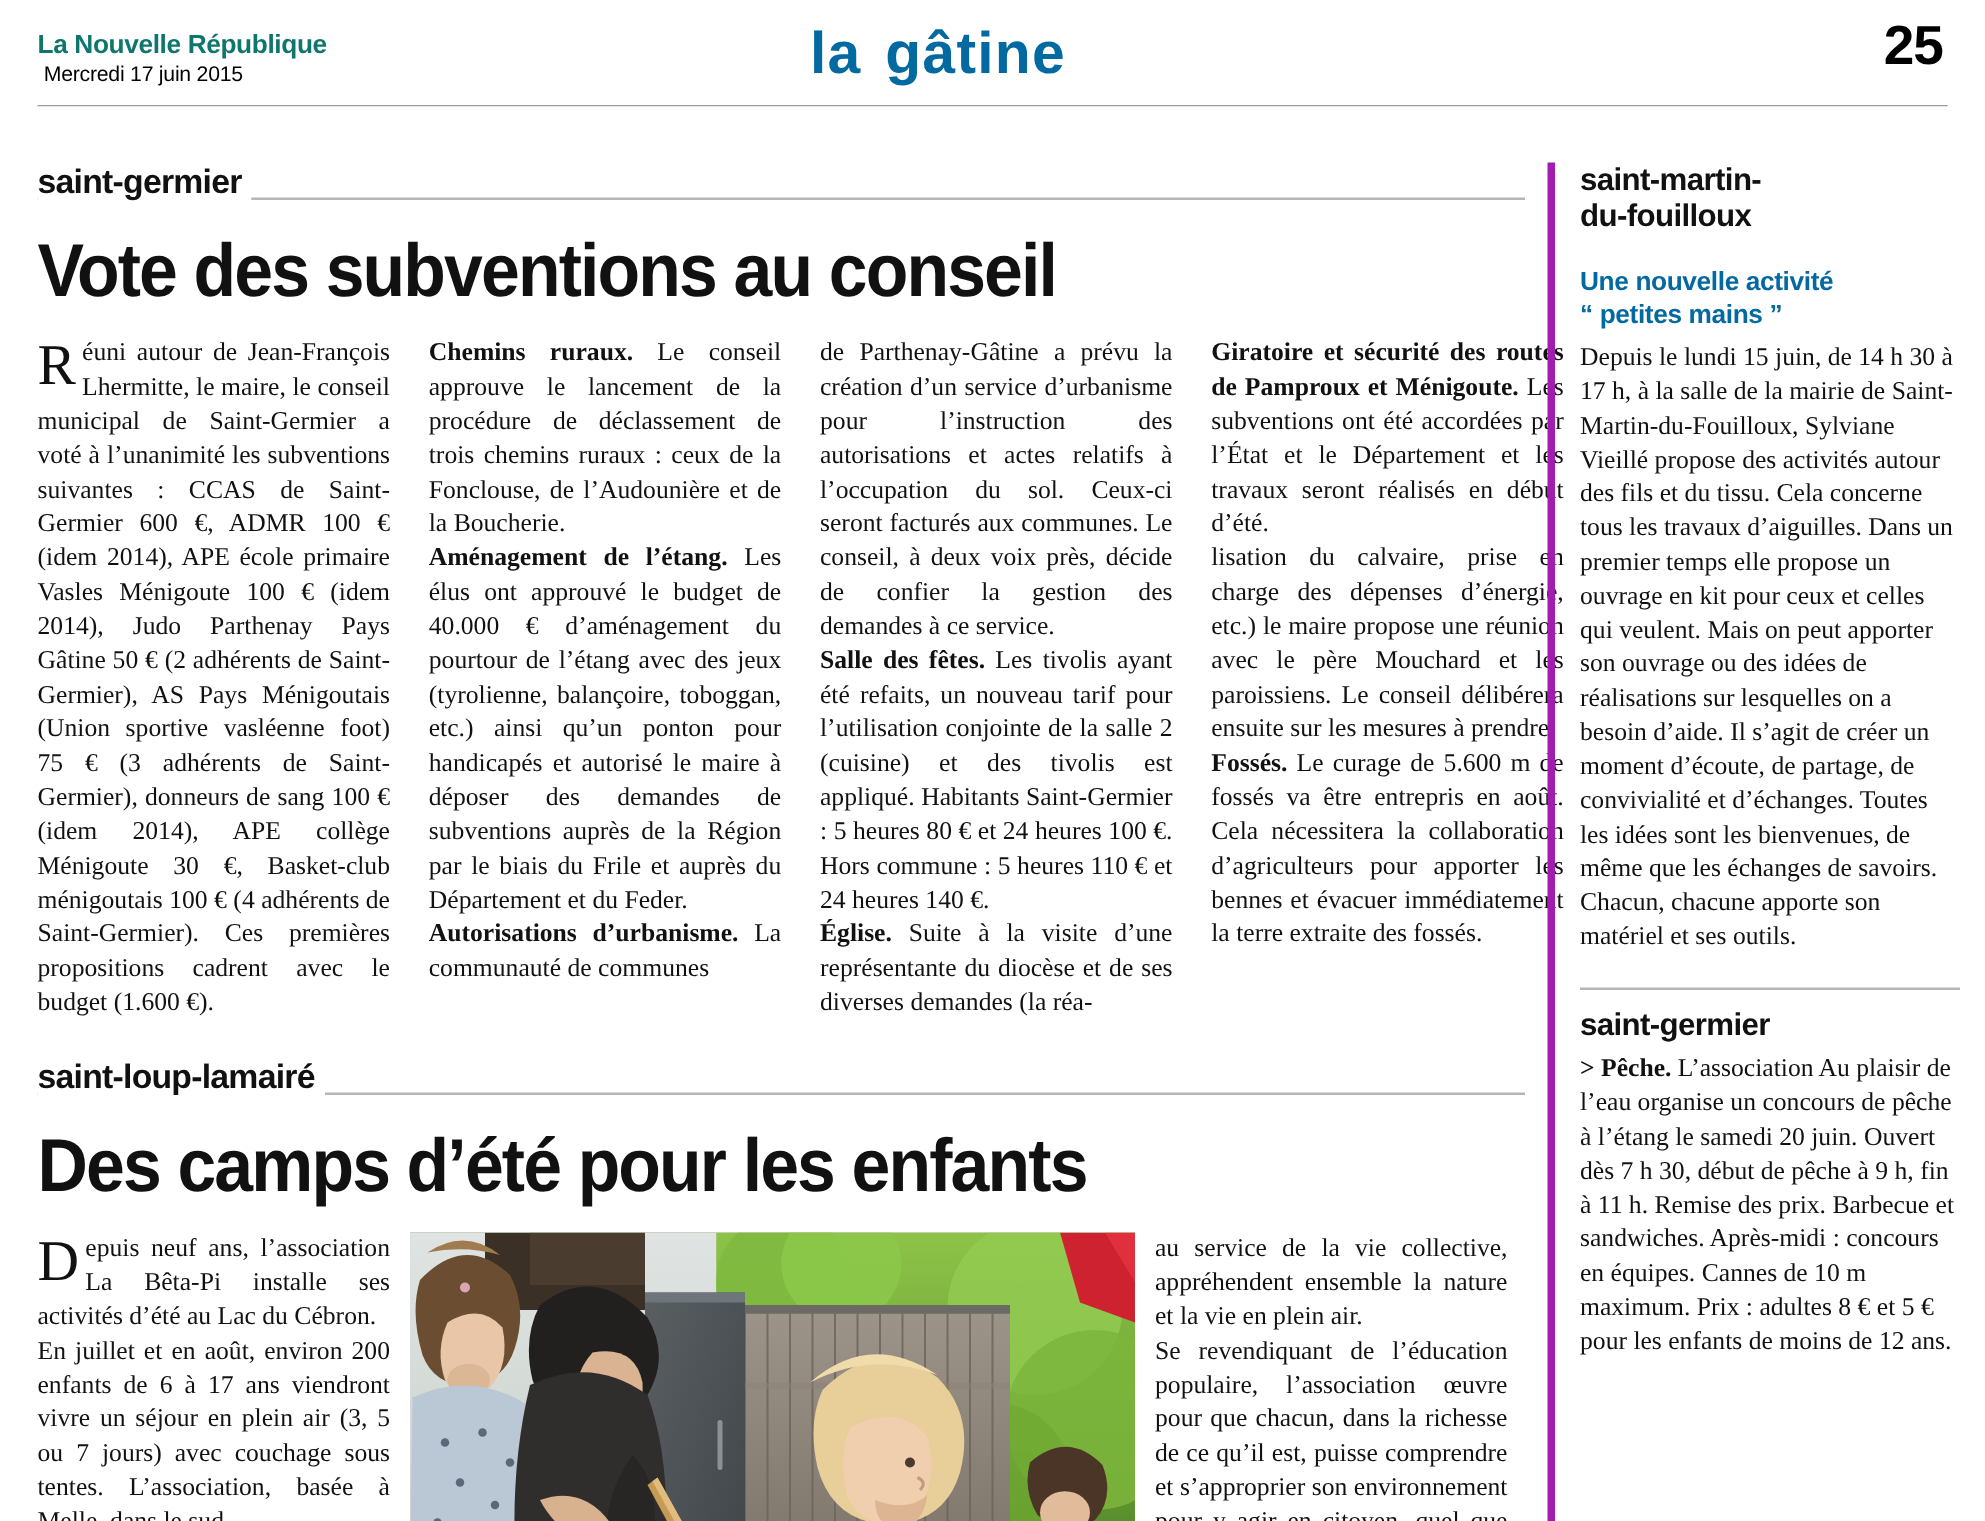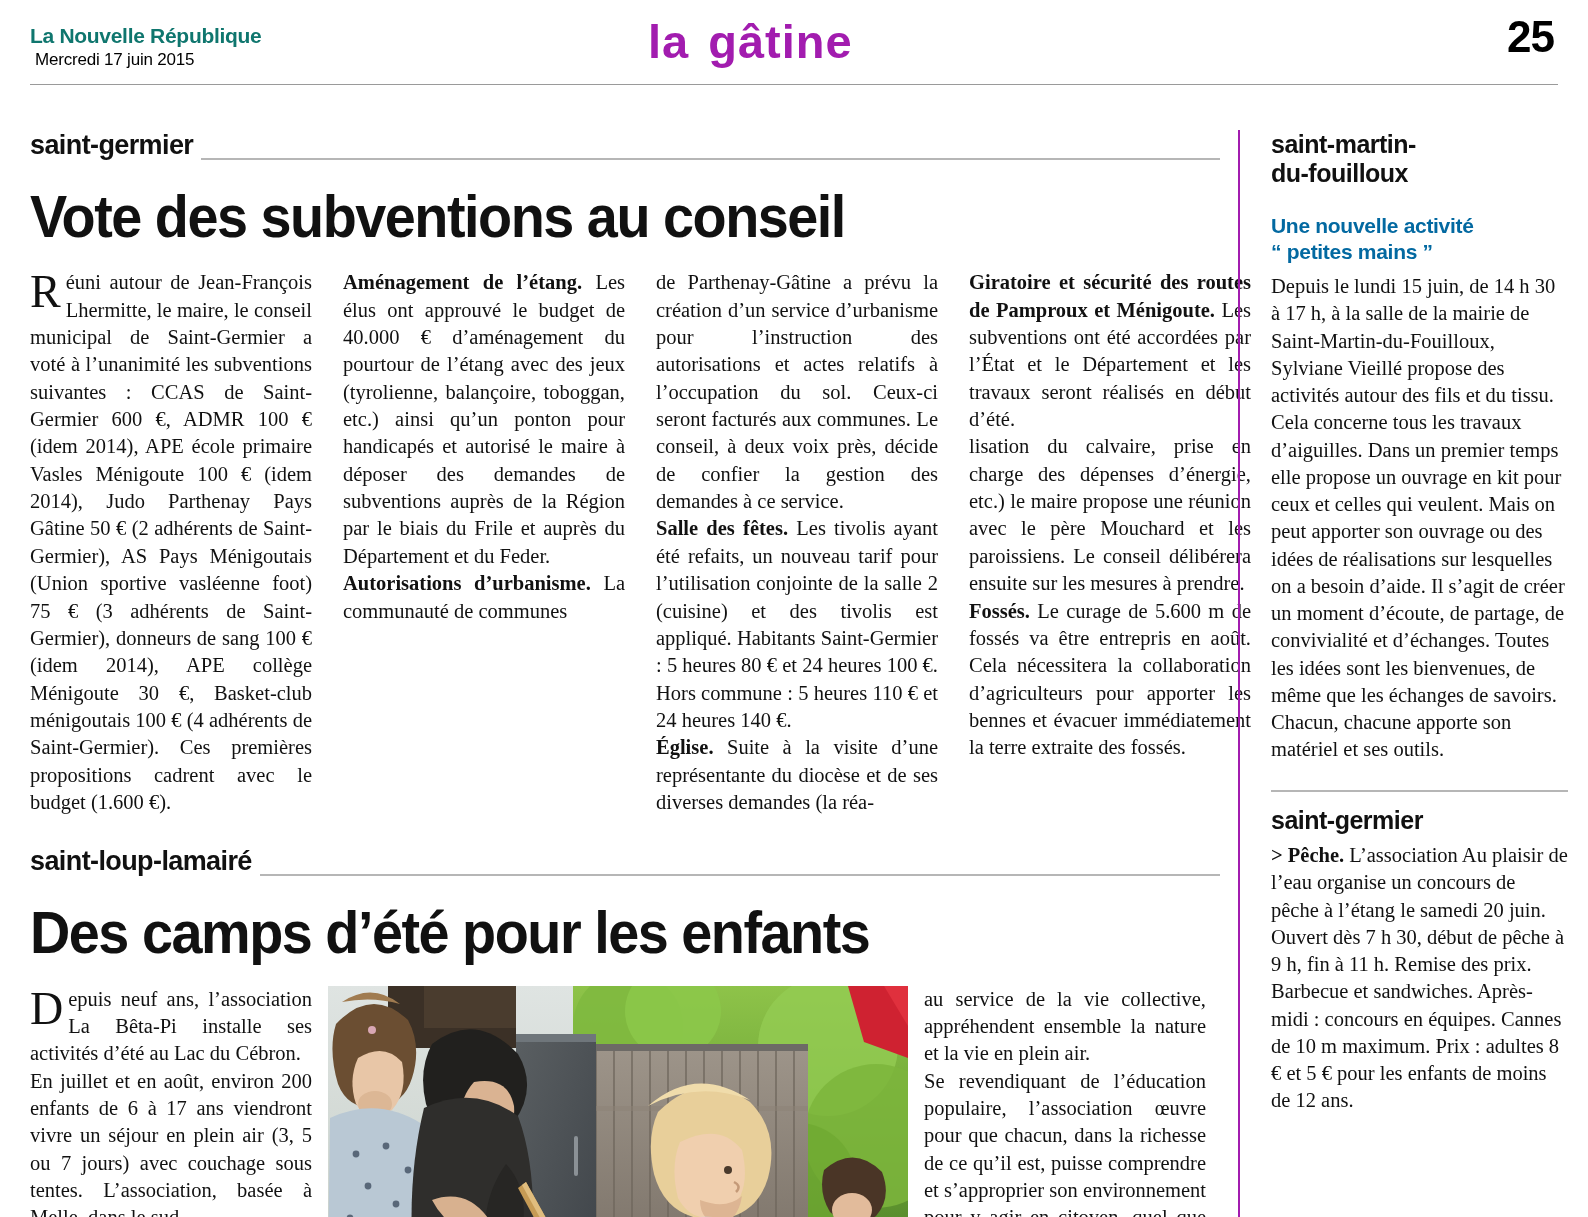--- a/index.html
+++ b/index.html
@@ -50,21 +50,21 @@
     line-height: 1.35;
     padding-left: 5px;
     color: #000;
   }
   .section-title {
     position: absolute;
     left: 648px; top: 14px;
     font-family: "Liberation Sans", sans-serif;
     font-size: 47px;
     font-weight: bold;
-    color: #a21caf;
+    color: #0369a1;
     letter-spacing: 1px;
     word-spacing: 5px;
   }
   .page-number {
     position: absolute;
     right: 34px; top: 12px;
     font-family: "Liberation Sans", sans-serif;
     font-size: 44px;
     font-weight: bold;
     color: #000;
@@ -83,22 +83,22 @@
     position: absolute;
     left: 30px; top: 130px;
     width: 1190px;
     height: 1087px;
   }
   .side-col {
     position: absolute;
     left: 1238px; top: 130px;
     width: 330px;
     height: 1087px;
-    border-left: 2px solid #a21caf;
-    padding-left: 31px;
+    border-left: 6px solid #a21caf;
+    padding-left: 20px;
   }
 
   
   .kicker-wrap {
     position: relative;
     height: 34px;
   }
   .kicker {
     font-family: "Liberation Sans", sans-serif;
     font-size: 27px;
@@ -242,20 +242,21 @@
       </div>
       <div class="headline">Vote des subventions au conseil</div>
 
       <div class="cols">
 
         <div class="col">
           <p class="dropcap">Réuni autour de Jean-François Lhermitte, le maire, le conseil municipal de Saint-Germier a voté à l’unanimité les subventions suivantes : CCAS de Saint-Germier 600 €, ADMR 100 € (idem 2014), APE école primaire Vasles Ménigoute 100 € (idem 2014), Judo Parthenay Pays Gâtine 50 € (2 adhérents de Saint-Germier), AS Pays Ménigoutais (Union sportive vasléenne foot) 75 € (3 adhérents de Saint-Germier), donneurs de sang 100 € (idem 2014), APE collège Ménigoute 30 €, Basket-club ménigoutais 100 € (4 adhérents de Saint-Germier). Ces premières propositions cadrent avec le budget (1.600 €).</p>
         </div>
 
         <div class="col">
+          <p><b class="run-in">Chemins ruraux.</b><span> Le conseil approuve le lancement de la procédure de déclassement de trois chemins ruraux : ceux de la Fonclouse, de l’Audounière et de la Boucherie.</span></p>
           <p><b class="run-in">Aménagement de l’étang.</b><span> Les élus ont approuvé le budget de 40.000 € d’aménagement du pourtour de l’étang avec des jeux (tyrolienne, balançoire, toboggan, etc.) ainsi qu’un ponton pour handicapés et autorisé le maire à déposer des demandes de subventions auprès de la Région par le biais du Frile et auprès du Département et du Feder.</span></p>
           <p><b class="run-in">Autorisations d’urbanisme.</b><span> La communauté de communes</span></p>
         </div>
 
         <div class="col">
           <p>de Parthenay-Gâtine a prévu la création d’un service d’urbanisme pour l’instruction des autorisations et actes relatifs à l’occupation du sol. Ceux-ci seront facturés aux communes. Le conseil, à deux voix près, décide de confier la gestion des demandes à ce service.</p>
           <p><b class="run-in">Salle des fêtes.</b><span> Les tivolis ayant été refaits, un nouveau tarif pour l’utilisation conjointe de la salle 2 (cuisine) et des tivolis est appliqué. Habitants Saint-Germier : 5 heures 80 € et 24 heures 100 €. Hors commune : 5 heures 110 € et 24 heures 140 €.</span></p>
           <p><b class="run-in">Église.</b><span> Suite à la visite d’une représentante du diocèse et de ses diverses demandes (la réa-</span></p>
         </div>
 

